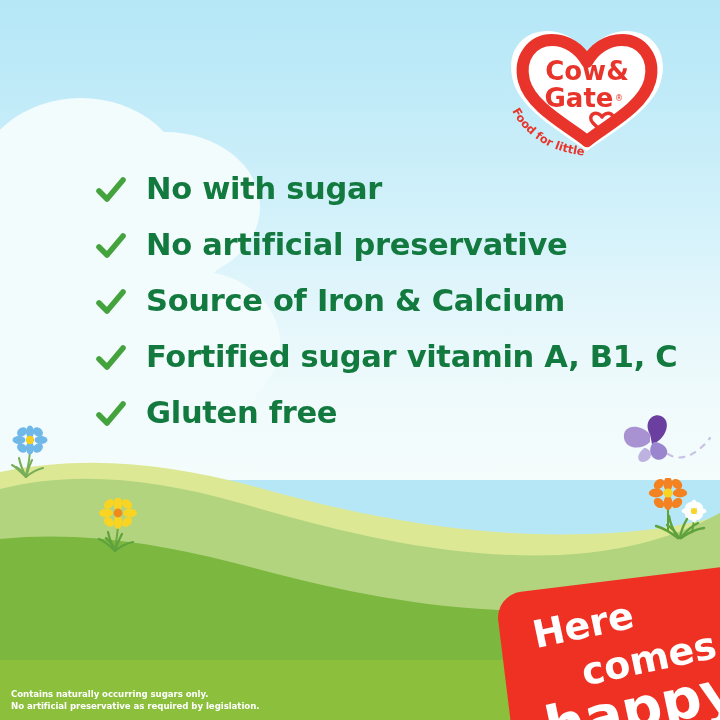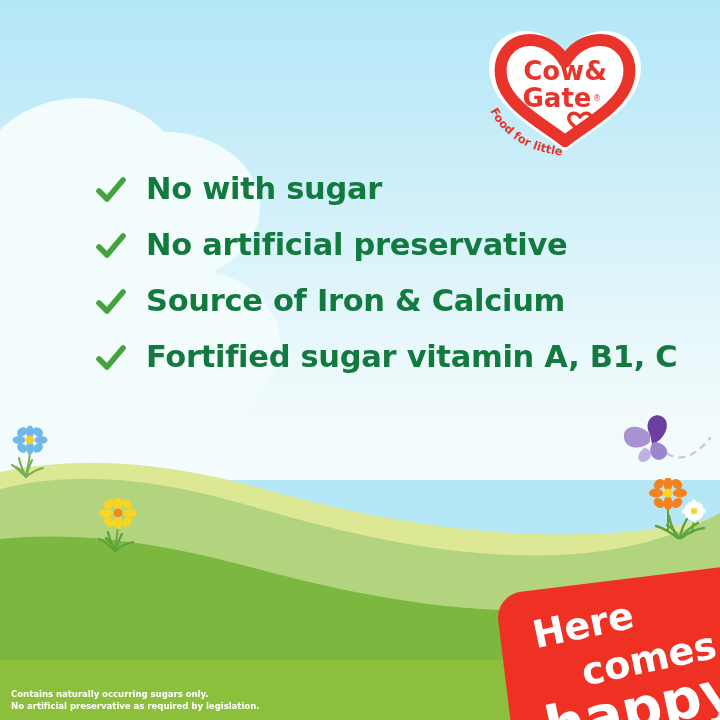--- a/index.html
+++ b/index.html
@@ -99,21 +99,21 @@
     font-size: 30.5px;
     letter-spacing: -0.3px;
     color: #137a3f;
     white-space: nowrap;
     line-height: 1;
   }
 
   
   .logo {
     position: absolute;
-    left: 475px;
+    left: 497px;
     top: 25px;
     width: 180px;
     height: 132px;
   }
   .logo svg { display: block; width: 180px; height: 132px; }
 
   
   .butterfly {
     position: absolute;
     left: 612px;
@@ -253,20 +253,28 @@
 
     <div class="bullet">
       <span class="tick">
         <svg viewBox="0 0 34 34">
             <path d="M5,19 L13,27 L29,8" fill="none" stroke="#45a33e" stroke-width="5.6" stroke-linecap="round" stroke-linejoin="round"></path>
           </svg>
       </span>
       <span class="txt">Fortified sugar vitamin A, B1, C</span>
     </div>
 
+    <div class="bullet">
+      <span class="tick">
+        <svg viewBox="0 0 34 34">
+            <path d="M5,19 L13,27 L29,8" fill="none" stroke="#45a33e" stroke-width="5.6" stroke-linecap="round" stroke-linejoin="round"></path>
+          </svg>
+      </span>
+      <span class="txt">Gluten free</span>
+    </div>
 
   </div>
 
   <div class="butterfly">
     <svg viewBox="0 0 104 74">
       <path d="M38,30 C26,18 10,22 12,34 C14,46 30,46 38,38 Z" fill="#9b7fc9" opacity="0.85"></path>
       <path d="M38,30 C30,16 44,6 52,14 C60,22 50,38 40,40 Z" fill="#6b3fa0"></path>
       <path d="M40,40 C34,50 44,60 52,54 C60,48 52,38 42,38 Z" fill="#9a86cf"></path>
       <path d="M30,46 C22,54 28,62 36,56 C42,52 38,44 32,44 Z" fill="#b0a0d8" opacity="0.8"></path>
       <path d="M56,50 C68,58 84,52 98,34" fill="none" stroke="#c9c2e3" stroke-width="2.2" stroke-linecap="round" stroke-dasharray="5 7"></path>

